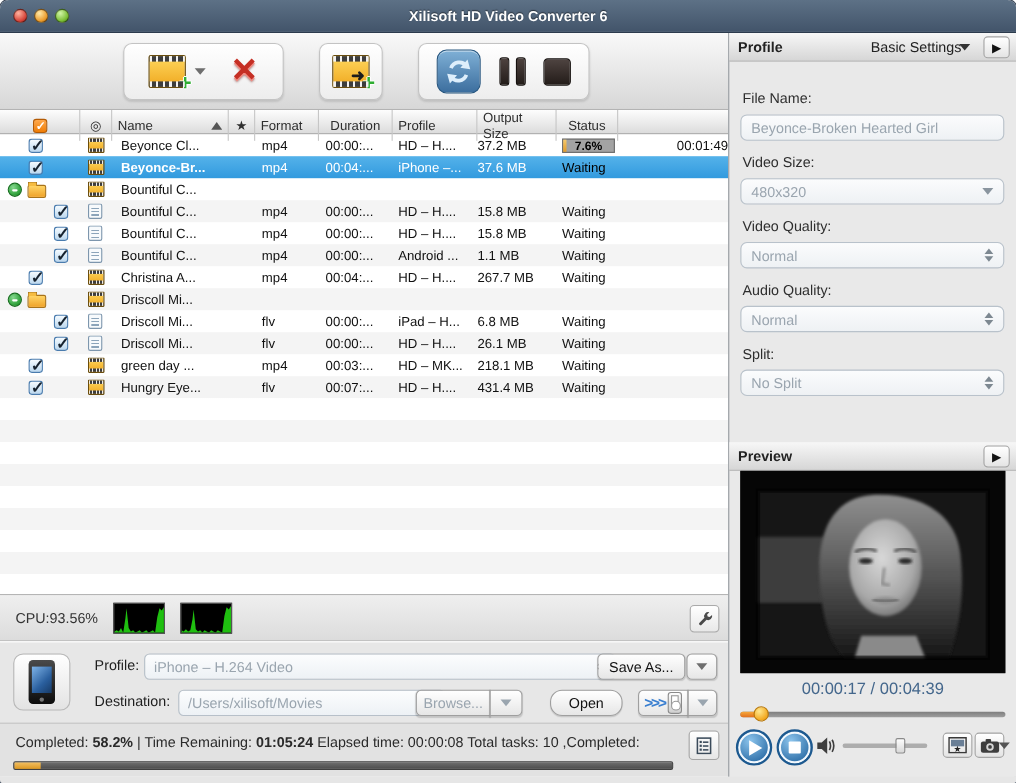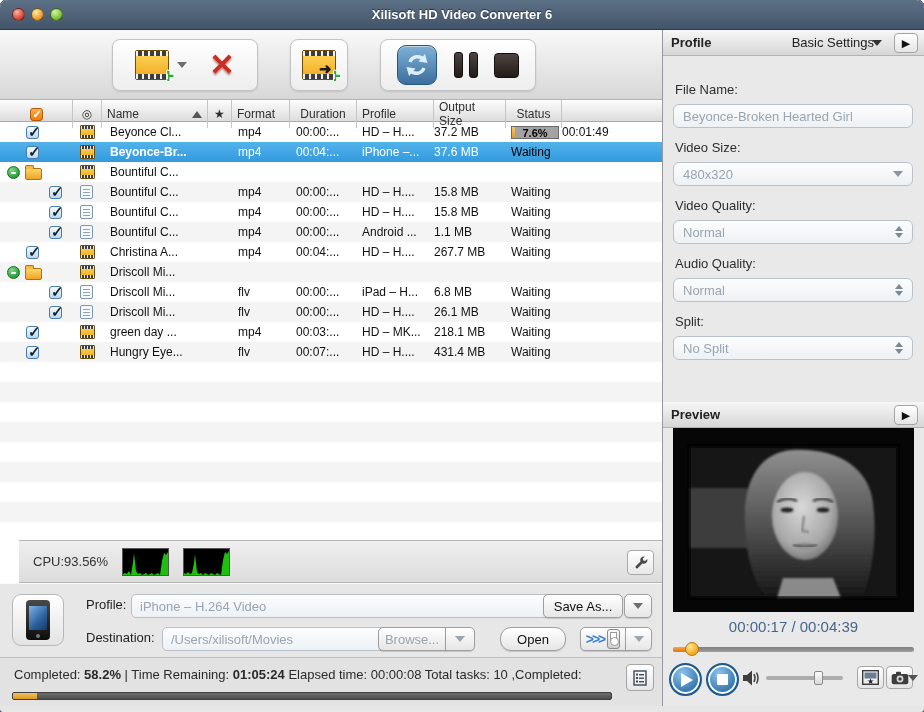--- a/index.html
+++ b/index.html
@@ -73,21 +73,21 @@
   .c-check{ display:flex; align-items:center; gap:4px; padding-left:26px; }
   .c-check.indent{ padding-left:49px; }
   .c-check.grp{ padding-left:7px; gap:5px; }
   .c-icon{ display:flex; align-items:center; padding-left:7px; }
   .t-name{ padding-left:8px; text-overflow:ellipsis; }
   .t-format{ padding-left:6px; }
   .t-dur{ padding-left:6px; }
   .t-prof{ padding-left:5px; }
   .t-size{ padding-right:9px; }
   .t-status{ padding-left:5px; }
-  .t-rem{ text-align:left; }
+  .t-rem{ text-align:right; }
 
   .cb{ width:13px; height:13px; border:1px solid #4a7cae; border-radius:3px;
        background:linear-gradient(#f5fbff,#bcd8ef); position:relative; flex:0 0 auto; }
   .cb.checked::after{ content:"✓"; position:absolute; left:1px; top:-4px; font-size:15px; font-weight:bold; color:#16222e; }
   .cb-all{ width:13px; height:13px; border:1px solid #b35a04; border-radius:3px;
            background:linear-gradient(#ffa94d,#ef7d06); position:relative; }
   .cb-all::after{ content:"✓"; position:absolute; left:2px; top:-1px; font-size:11px; font-weight:bold; color:#fff; }
 
   .ic-film{ width:15px; height:14px; position:relative; background:linear-gradient(#ffd75e,#f0a71f);
             border:1px solid #6b4e0e; border-radius:1px; flex:0 0 auto; }
@@ -109,21 +109,21 @@
          position:relative; vertical-align:middle; }
   .prog .fill{ position:absolute; left:0; top:0; bottom:0; background:linear-gradient(#f6c96d,#e09a28); }
   .prog .plabel{ position:absolute; left:0; right:0; top:0; text-align:center; font-size:11px; font-weight:bold; color:#000; line-height:12px; }
 
   .emptyarea{ position:absolute; top:332px; left:0; right:0; height:178px;
               background:repeating-linear-gradient(#ffffff 0 20px, #f4f4f4 20px 40px); }
 
   
   .cpubar{ position:absolute; top:510px; left:0; right:0; height:43px;
            background:linear-gradient(#efefef,#dcdcdc); border-top:1px solid #b5b5b5; border-bottom:1px solid #b5b5b5;
-           display:flex; align-items:center;margin-left:19px; }
+           display:flex; align-items:center; }
   .cpu-label{ font-size:13px; color:#333; margin-left:14px; }
   .cpugraph{ margin-left:14px; border:1px solid #555; background:#000; }
   .wrenchbtn{ position:absolute; right:8px; top:9px; width:27px; height:25px; border:1px solid #aaa; border-radius:4px;
               background:linear-gradient(#fff,#e8e8e8); display:flex; align-items:center; justify-content:center; }
 
   
   .outpanel{ position:absolute; top:553px; left:0; right:0; height:75px; background:#e7e7e7;
              border-bottom:1px solid #bdbdbd; box-shadow:inset 0 1px 0 #fbfbfb; font-size:13px; color:#1e1e1e; }
   .devicebtn{ position:absolute; left:12px; top:11px; width:52px; height:52px; border:1px solid #b8b8b8; border-radius:9px;
               background:linear-gradient(#ffffff,#e3e3e3); display:flex; align-items:center; justify-content:center; }

